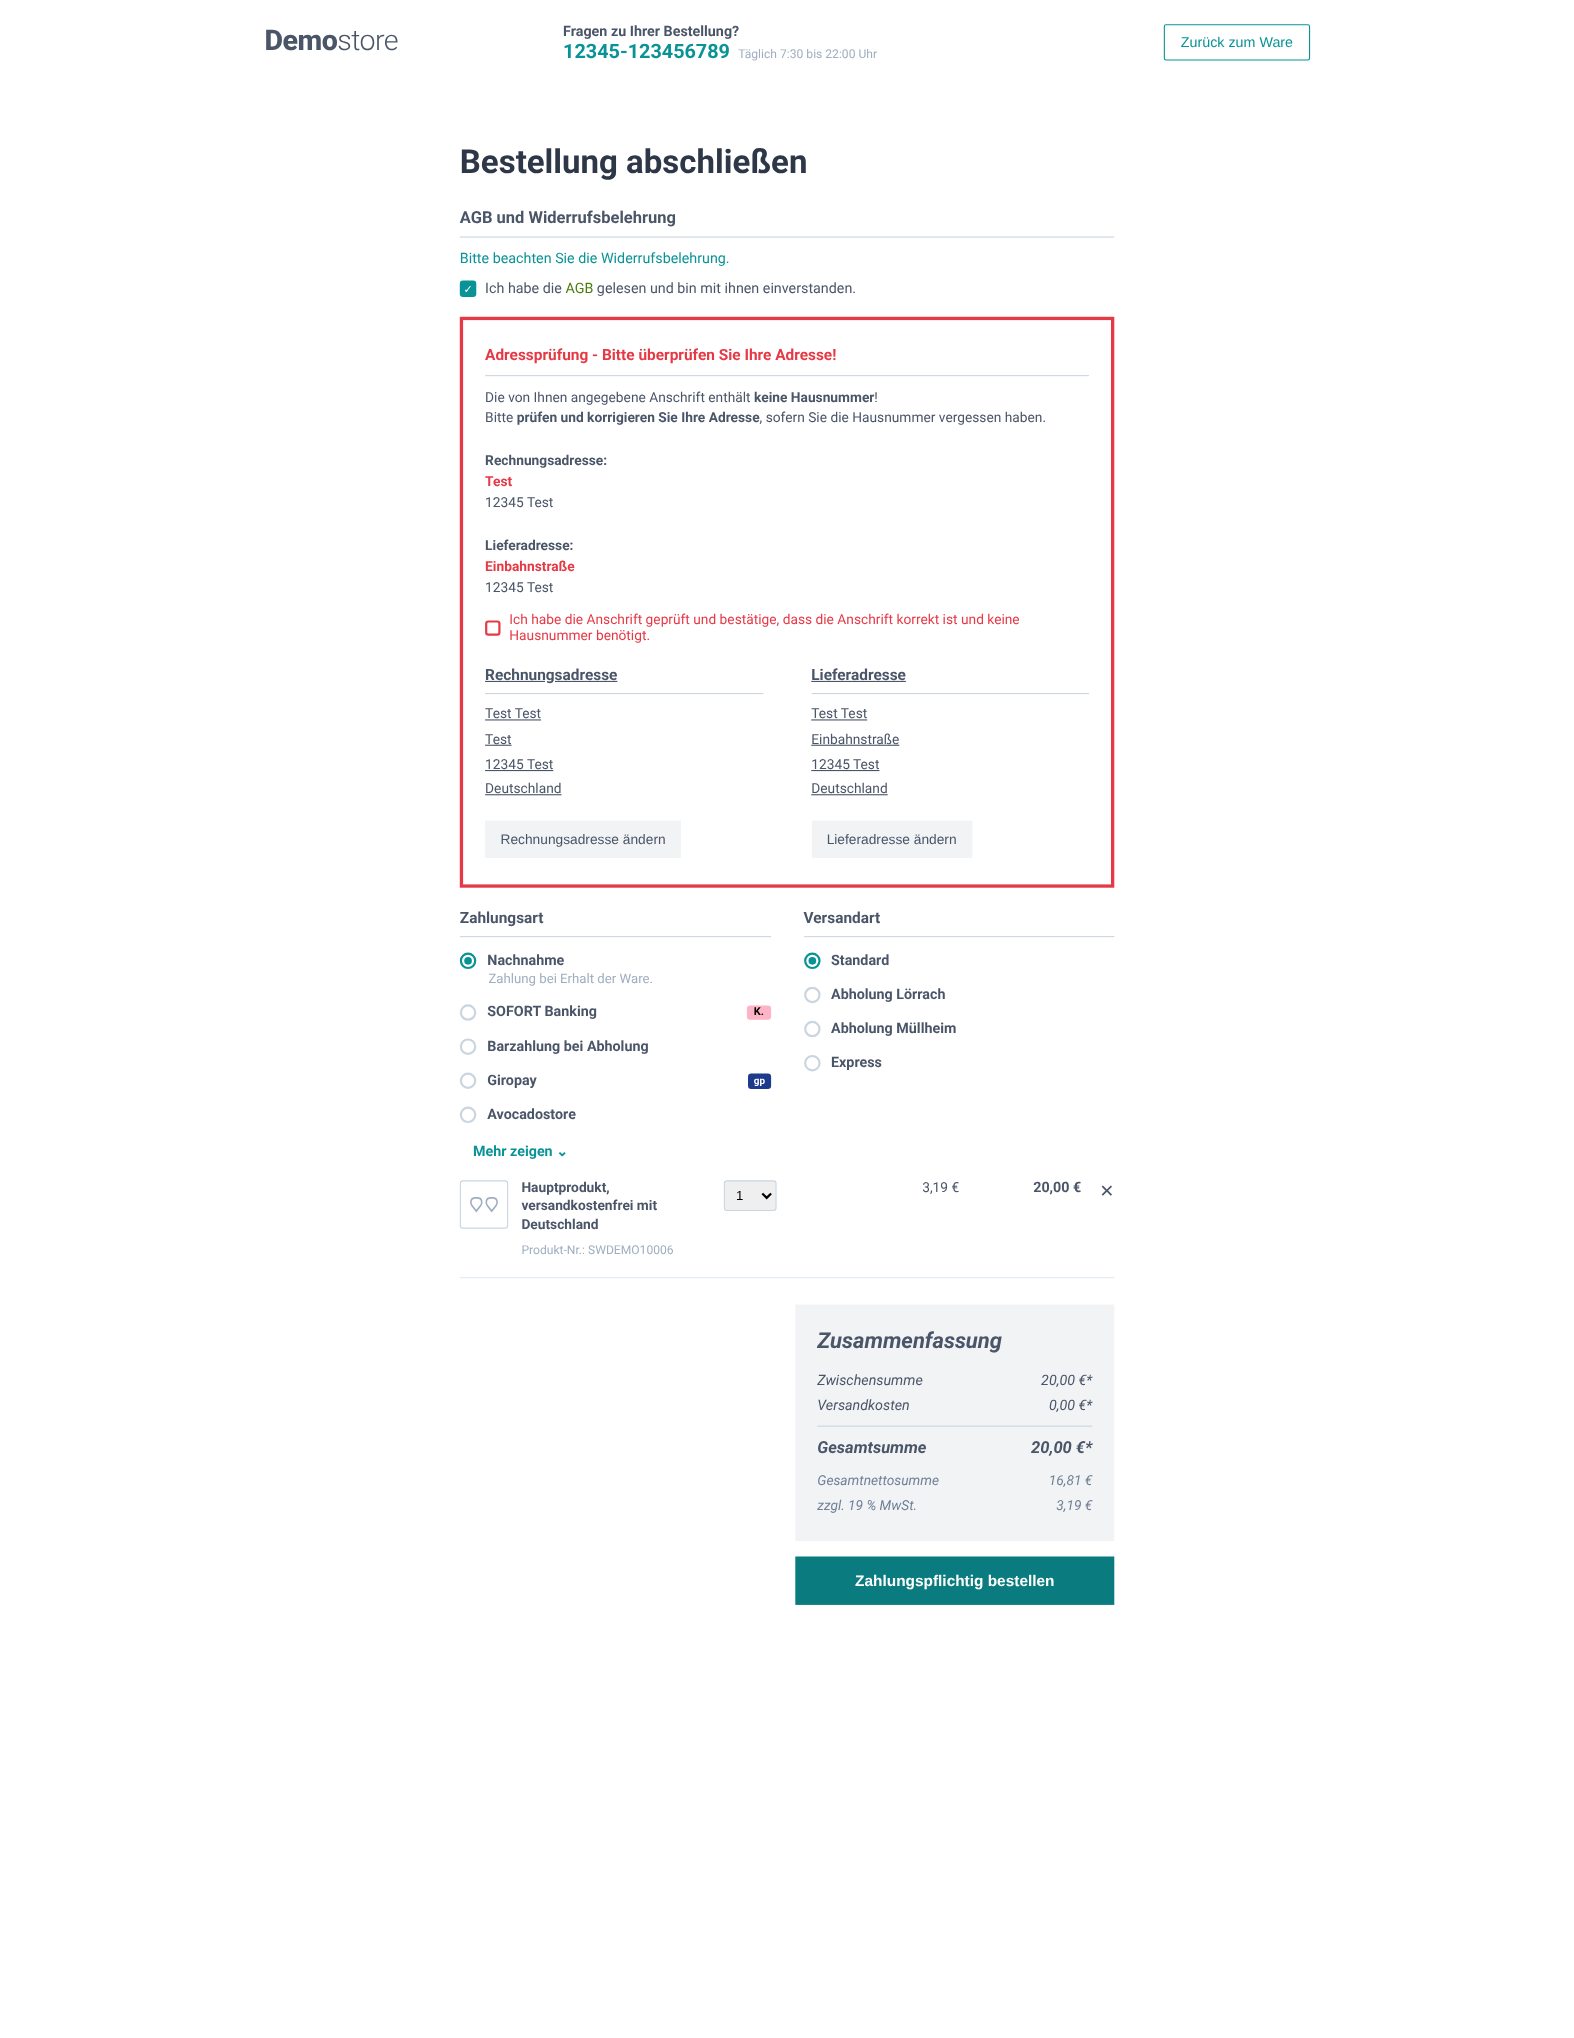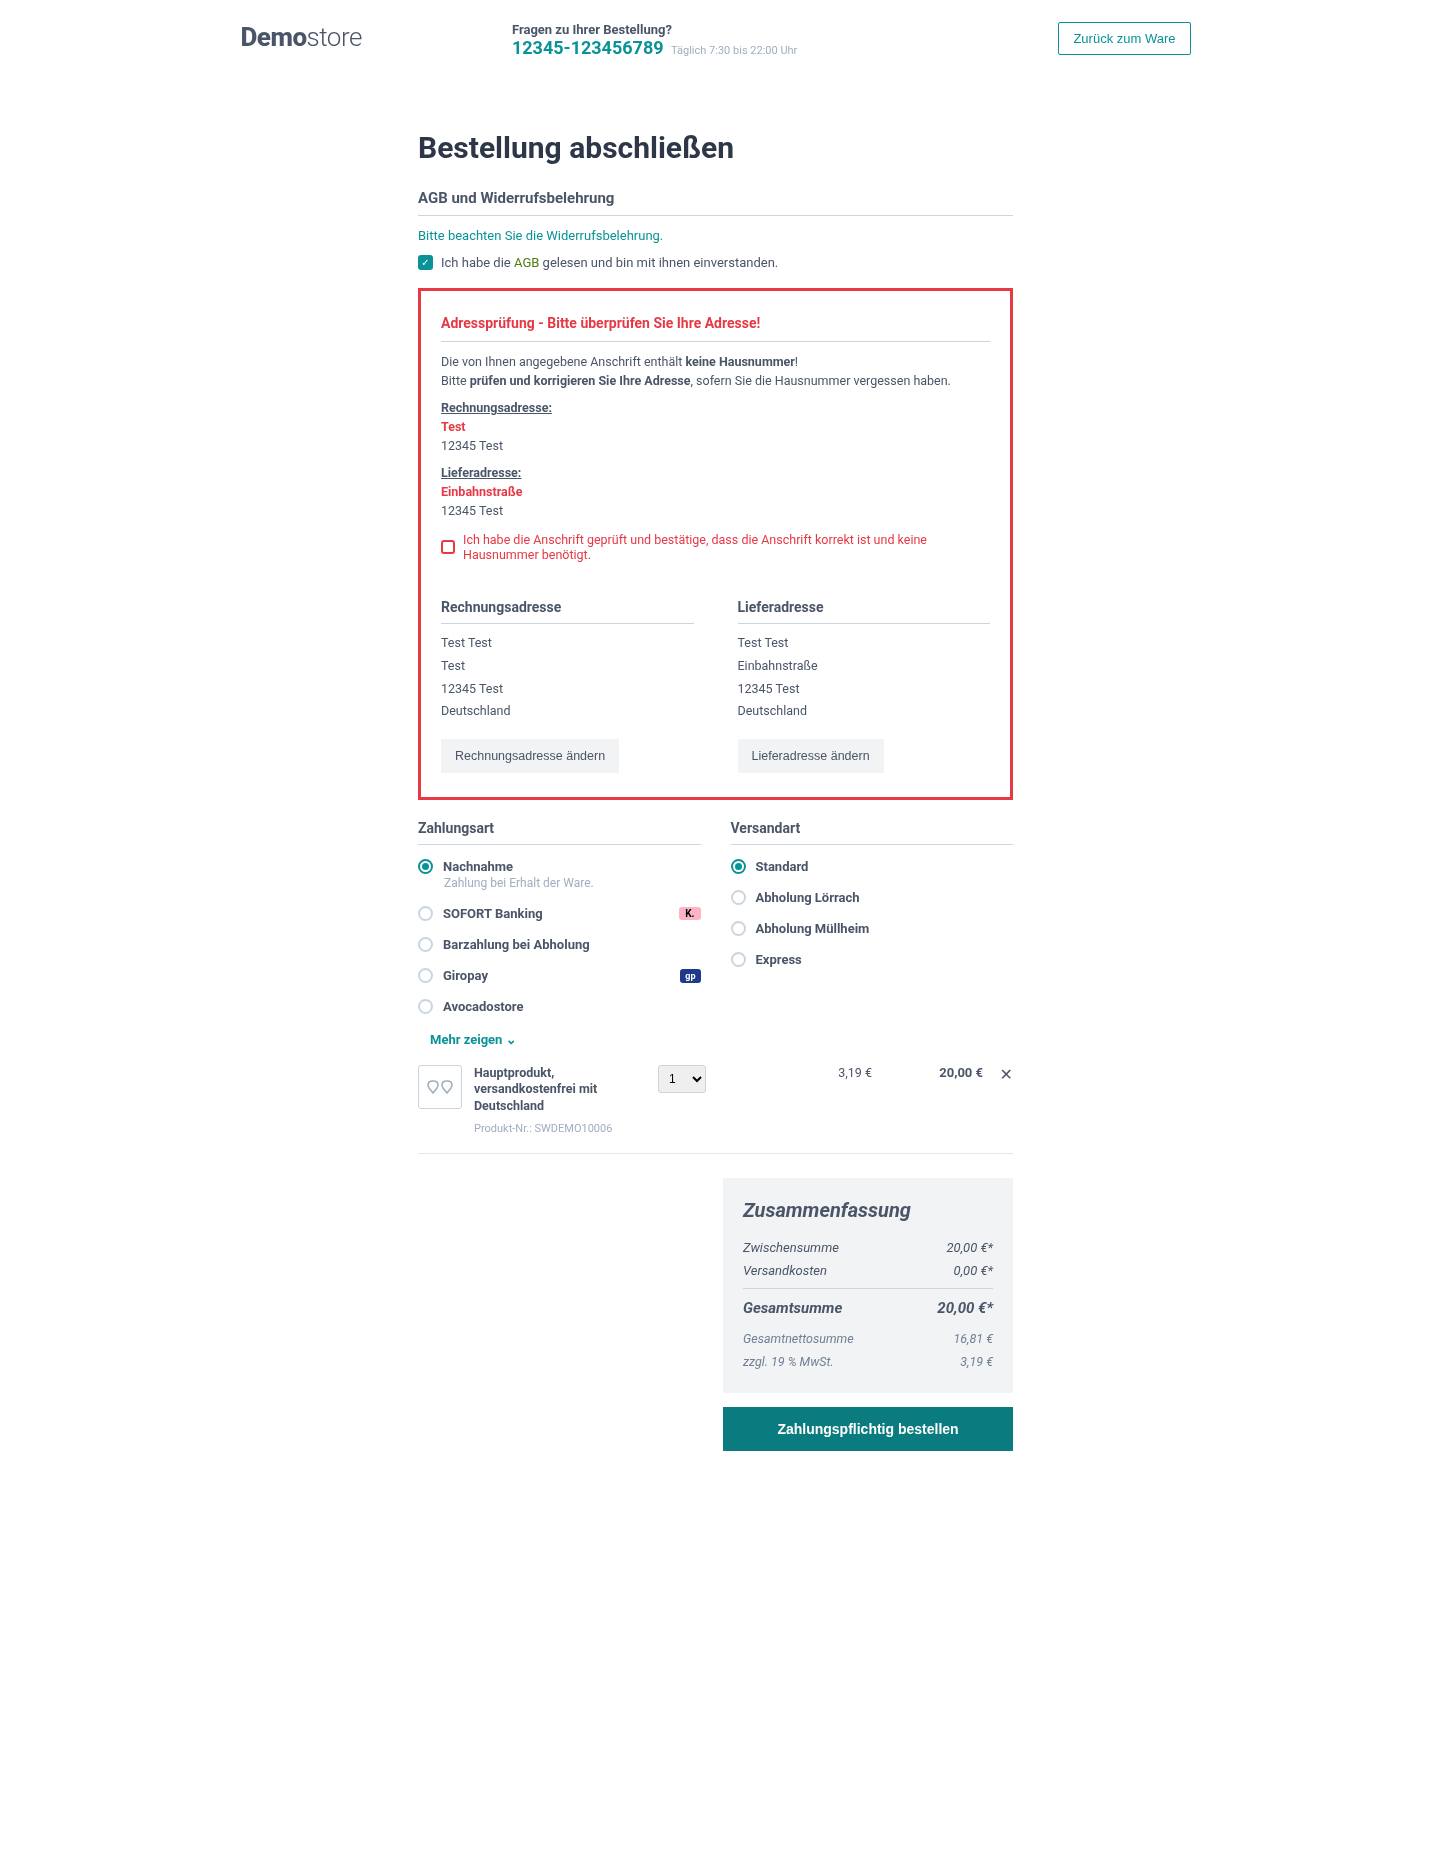--- a/index.html
+++ b/index.html
@@ -17,26 +17,26 @@
   .main { width: 595px; margin: 60px auto 0; }
   h1 { font-size: 30px; font-weight: 700; color: #2d3748; margin-bottom: 24px; }
   h2.section { font-size: 15px; font-weight: 700; color: #4a5568; border-bottom: 1px solid #cbd5e0; padding-bottom: 8px; margin-bottom: 12px; }
   .link { color: #4d7c0f; }
   .terms-notice { color: #0a9396; font-size: 13px; margin-bottom: 12px; }
   .terms-row { display: flex; align-items: center; gap: 8px; font-size: 13px; }
   .check { width: 15px; height: 15px; background: #0a9396; border-radius: 3px; display: inline-flex; align-items: center; justify-content: center; color: #fff; font-size: 10px; }
   .red-box { border: 3px solid #e63946; padding: 24px 20px; margin-top: 18px; }
   .red-title { color: #e63946; font-weight: 700; font-size: 14px; border-bottom: 1px solid #cbd5e0; padding-bottom: 10px; margin-bottom: 12px; }
   .red-box p { font-size: 12.5px; margin-bottom: 4px; }
-  .label { font-weight: 700; margin-top: 12px; font-size: 12.5px; text-decoration: underline; }
+  .label { font-weight: 700; margin-top: 24px; font-size: 12.5px; }
   .red-text { color: #e63946; font-weight: 700; font-size: 12.5px; }
   .addr-line { font-size: 12.5px; }
   .confirm-row { display: flex; align-items: center; gap: 8px; margin-top: 14px; color: #e63946; font-size: 12.5px; }
   .check-empty { width: 14px; height: 14px; border: 2px solid #e63946; border-radius: 3px; flex-shrink: 0; }
-  .two-col { display: flex; gap: 44px; margin-top: 37px; }
+  .two-col { display: flex; gap: 44px; margin-top: 20px; text-decoration: underline; }
   .col { flex: 1; }
   .col h3 { font-size: 14px; font-weight: 700; border-bottom: 1px solid #cbd5e0; padding-bottom: 8px; margin-bottom: 10px; }
   .col p { font-size: 12.5px; line-height: 1.5; }
   .btn-grey { background: #f1f3f5; border: none; padding: 10px 14px; font-size: 12.5px; margin-top: 14px; cursor: pointer; color: #4a5568; }
   .pay-ship { display: flex; gap: 30px; margin-top: 20px; }
   .radio-row { display: flex; align-items: center; gap: 10px; padding: 8px 0; font-size: 13px; font-weight: 700; color: #4a5568; }
   .radio { width: 15px; height: 15px; border: 2px solid #cbd5e0; border-radius: 50%; flex-shrink: 0; position: relative; }
   .radio.sel { border-color: #0a9396; }
   .radio.sel::after { content: ''; position: absolute; inset: 2px; background: #0a9396; border-radius: 50%; }
   .badge-pink { background: #ffb3c6; color: #000; padding: 1px 6px; border-radius: 3px; font-size: 10px; font-weight: 700; margin-left: auto; }

